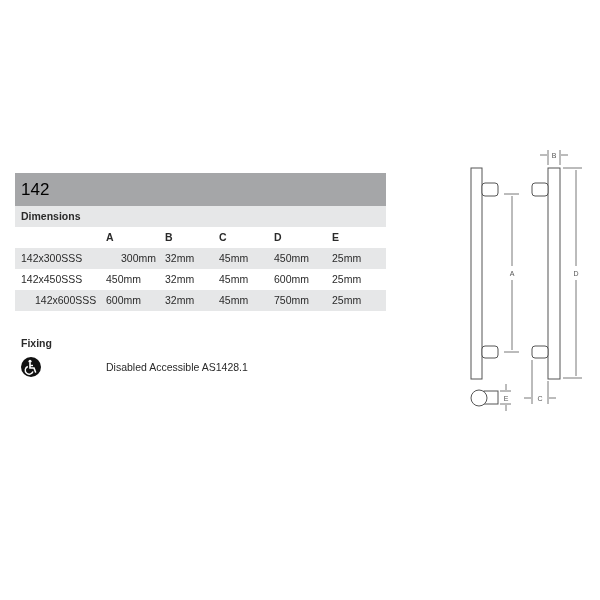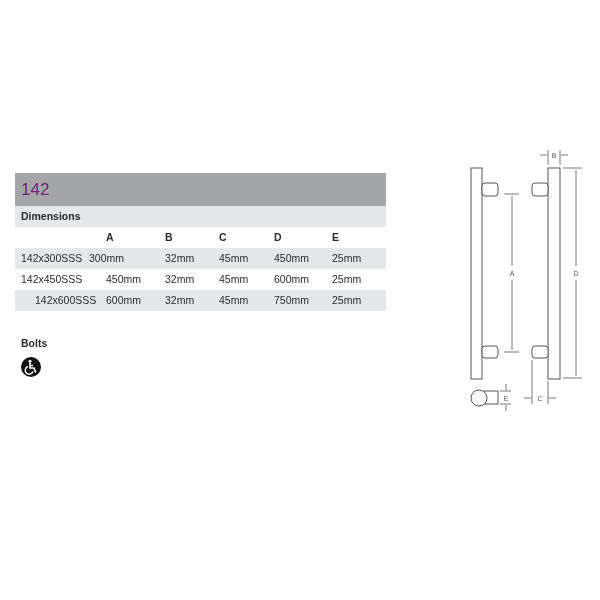--- a/index.html
+++ b/index.html
@@ -1,19 +1,19 @@
 <!DOCTYPE html>
 <html><head>
 <meta charset="utf-8">
 <style>
   html, body { margin:0; padding:0; background:#ffffff; }
   body { width:600px; height:600px; position:relative; overflow:hidden;
          font-family:"Liberation Sans", "DejaVu Sans", sans-serif; color:#2a2a2a; }
   .spec { position:absolute; left:15px; top:173px; width:371px; font-size:10.5px; }
-  .title-band { height:33px; background:#a5a6a8; color:#701a75; font-size:17px;
+  .title-band { height:33px; background:#a5a6a8; color:#000000; font-size:17px;
                 line-height:33px; padding-left:6px; }
   .row { position:relative; height:21px; line-height:21px; }
   .row.shade { background:#e6e7e8; }
   .row .c { position:absolute; top:0; white-space:nowrap;text-align:center; }
   .bold { font-weight:bold; }
   .gap { height:22px; }
   .diagram { position:absolute; left:440px; top:140px; width:160px; height:290px; }
 </style>
 </head>
 <body>
@@ -27,21 +27,21 @@
   </div>
   <div class="row">
     <span class="c bold" style="left:91px">A</span>
     <span class="c bold" style="left:150px">B</span>
     <span class="c bold" style="left:204px">C</span>
     <span class="c bold" style="left:259px">D</span>
     <span class="c bold" style="left:317px">E</span>
   </div>
   <div class="row shade">
     <span class="c" style="left:6px">142x300SSS</span>
-    <span class="c" style="left:74px">300mm</span>
+    <span class="c" style="left:106px">300mm</span>
     <span class="c" style="left:150px">32mm</span>
     <span class="c" style="left:204px">45mm</span>
     <span class="c" style="left:259px">450mm</span>
     <span class="c" style="left:317px">25mm</span>
   </div>
   <div class="row">
     <span class="c" style="left:6px">142x450SSS</span>
     <span class="c" style="left:91px">450mm</span>
     <span class="c" style="left:150px">32mm</span>
     <span class="c" style="left:204px">45mm</span>
@@ -51,32 +51,33 @@
   <div class="row shade">
     <span class="c" style="left:20px">142x600SSS</span>
     <span class="c" style="left:91px">600mm</span>
     <span class="c" style="left:150px">32mm</span>
     <span class="c" style="left:204px">45mm</span>
     <span class="c" style="left:259px">750mm</span>
     <span class="c" style="left:317px">25mm</span>
   </div>
   <div class="gap"></div>
   <div class="row">
-    <span class="c bold" style="left:6px">Bolts</span>
+    <span class="c bold" style="left:6px">Fixing</span>
   </div>
   <div class="row" style="height:26px;line-height:26px">
     <span class="c" style="left:6px;top:3px">
       <svg width="20" height="20" viewBox="0 0 20 20">
         <circle cx="10" cy="10" r="10" fill="#111"></circle>
         <circle cx="9" cy="4.2" r="1.5" fill="#fff"></circle>
         <path d="M9 6 L9 11 L13 11 L14.5 15" stroke="#fff" stroke-width="1.6" fill="none" stroke-linecap="round"></path>
         <path d="M9 8.5 L12 8.5" stroke="#fff" stroke-width="1.4"></path>
         <path d="M6.8 9.5 A4 4 0 1 0 12 14.6" stroke="#fff" stroke-width="1.4" fill="none"></path>
       </svg>
     </span>
+    <span class="c" style="left:91px">Disabled Accessible AS1428.1</span>
   </div>
 </div>
 
 <svg class="diagram" viewBox="440 140 160 290" width="160" height="290" style="position:absolute;left:440px;top:140px">
   <g fill="#fff" stroke="#555" stroke-width="1">
 
     <rect x="471" y="168" width="11" height="211"></rect>
     <rect x="482" y="183" width="16" height="13" rx="3"></rect>
     <rect x="482" y="346" width="16" height="12" rx="3"></rect>
 

